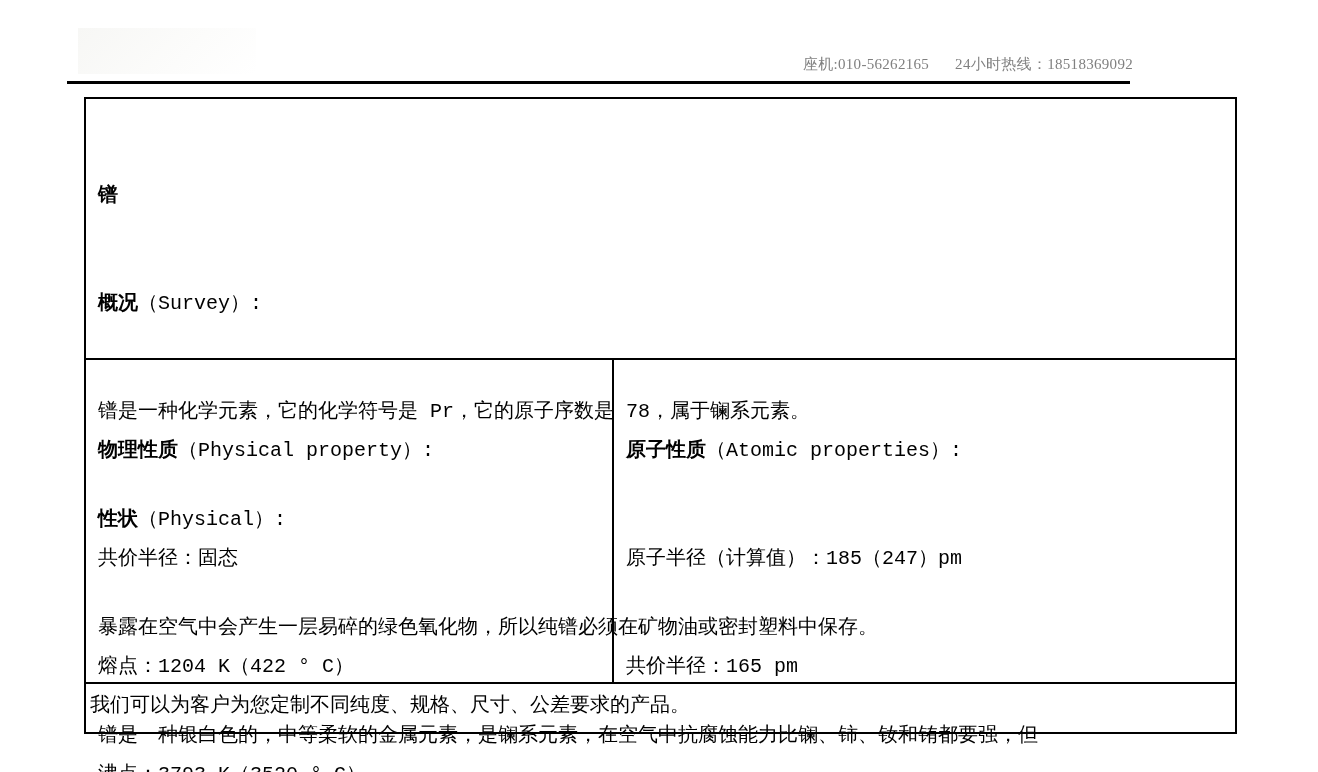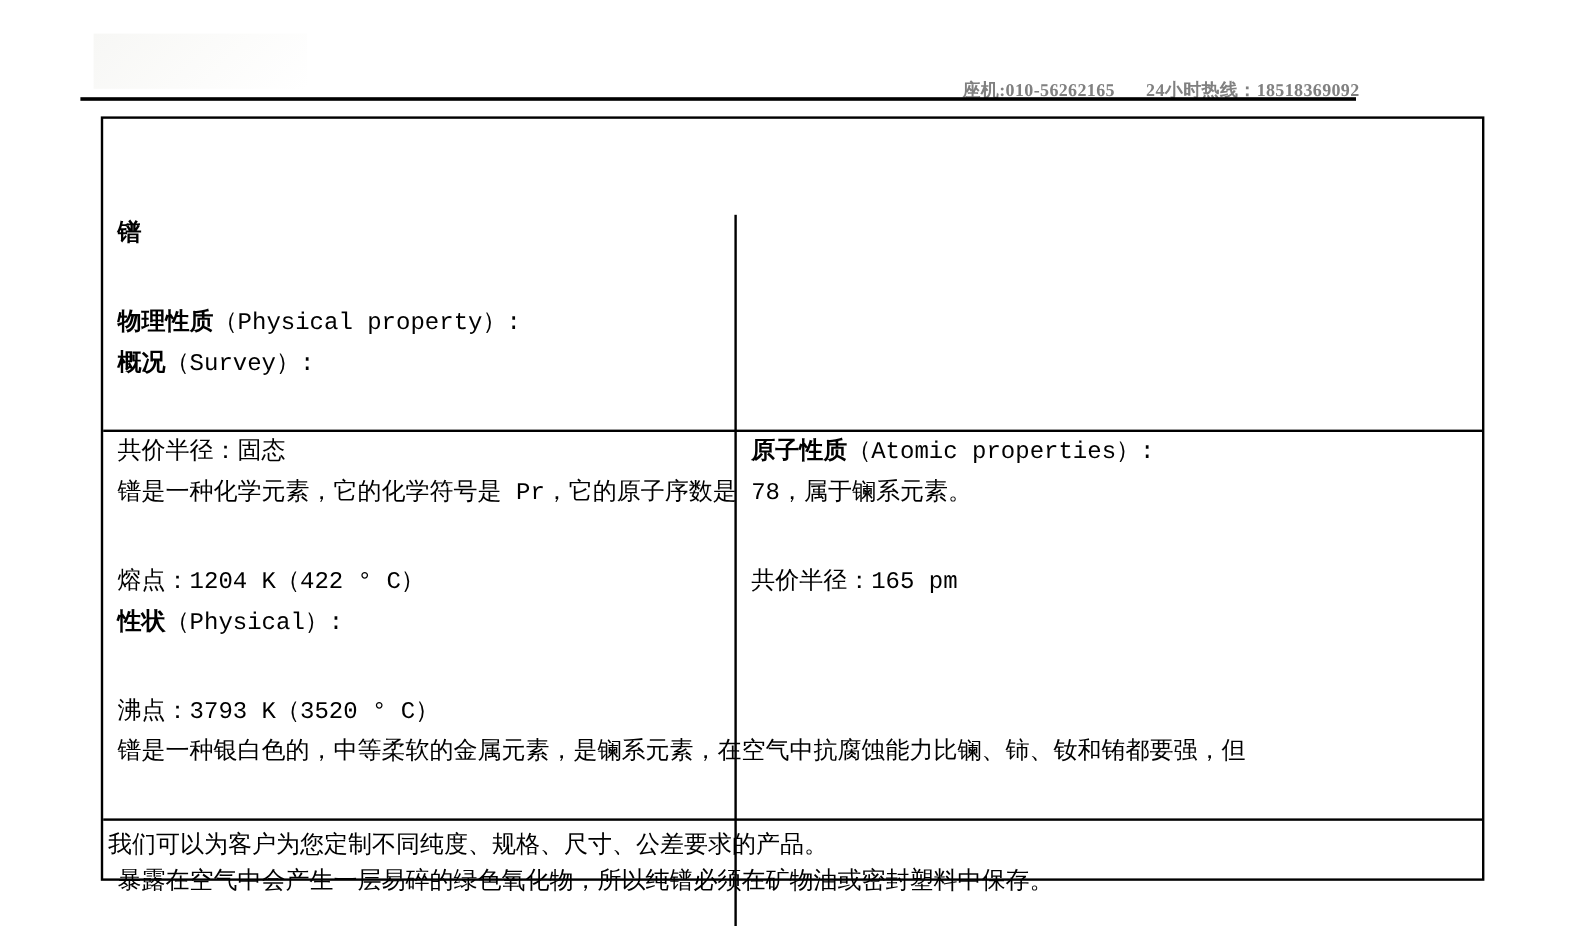--- a/index.html
+++ b/index.html
@@ -11,23 +11,23 @@
     color:#000000;
     overflow:hidden;
   }
   
   .logo{
     position:absolute;left:78px;top:28px;width:178px;height:46px;
     background:linear-gradient(135deg,#f7f7f5 0%,#fcfcfb 60%,#ffffff 100%);
   }
   
   .header-contact{
-    position:absolute;top:66px;right:185px;
+    position:absolute;top:55px;right:185px;
     font-family:"Liberation Serif","DejaVu Serif",serif;
-    font-weight:bold;font-size:15px;color:#808080;
+    font-weight:normal;font-size:15px;color:#808080;
     white-space:pre;letter-spacing:.3px;
   }
   .header-contact .gap{display:inline-block;width:26px;}
   .header-rule{
     position:absolute;left:67px;top:81px;width:1063px;height:3px;
     background:#000000;
   }
   
   .main-box{
     position:absolute;left:84px;top:97px;width:1153px;height:637px;
@@ -41,21 +41,21 @@
     white-space:pre-wrap;
   }
   .intro .line{height:36px;overflow:visible;}
   .title-line{font-weight:bold;}
   .hd{font-weight:bold;}
   .columns{
     display:flex;
     height:326px;box-sizing:border-box;
     border-top:2px solid #000000;
     border-bottom:2px solid #000000;
-    font-size:20px;line-height:36px;align-items:center;
+    font-size:20px;line-height:36px;
   }
   .col{box-sizing:border-box;padding:1px 10px 0 12px;white-space:pre-wrap;}
   .col-left{width:528px;border-right:2px solid #000000;}
   .col-right{flex:1;border-radius:10px;}
   .prop-row{height:36px;}
   .footer-row{
     height:46px;box-sizing:border-box;
     padding-left:4px;
     font-size:20px;line-height:44px;
     white-space:pre-wrap;
@@ -72,40 +72,41 @@
 
   <div class="header-rule"></div>
 
   <div class="main-box">
 
     <div class="intro">
       <div class="line title-line">镨</div>
       <div class="line"><span class="hd">概况</span><span>（Survey）:</span></div>
       <div class="line">镨是一种化学元素，它的化学符号是 Pr，它的原子序数是 78，属于镧系元素。</div>
       <div class="line"><span class="hd">性状</span><span>（Physical）:</span></div>
+      <div class="line">暴露在空气中会产生一层易碎的绿色氧化物，所以纯镨必须在矿物油或密封塑料中保存。</div>
       <div class="line">镨是一种银白色的，中等柔软的金属元素，是镧系元素，在空气中抗腐蚀能力比镧、铈、钕和铕都要强，但</div>
-      <div class="line">暴露在空气中会产生一层易碎的绿色氧化物，所以纯镨必须在矿物油或密封塑料中保存。</div>
     </div>
 
     <div class="columns">
 
       <div class="col col-left">
         <div class="prop-row"><span class="hd">物理性质</span><span>（Physical property）:</span></div>
         <div class="prop-row">共价半径：固态</div>
         <div class="prop-row">熔点：1204 K（422 ° C）</div>
         <div class="prop-row">沸点：3793 K（3520 ° C）</div>
         
         
         
         
         
       </div>
 
       <div class="col col-right">
         <div class="prop-row"><span class="hd">原子性质</span><span>（Atomic properties）:</span></div>
+        <div class="prop-row">原子半径（计算值）：185（247）pm</div>
         <div class="prop-row">共价半径：165 pm</div>
         
         
         
         
         
       </div>
 
     </div>
 

